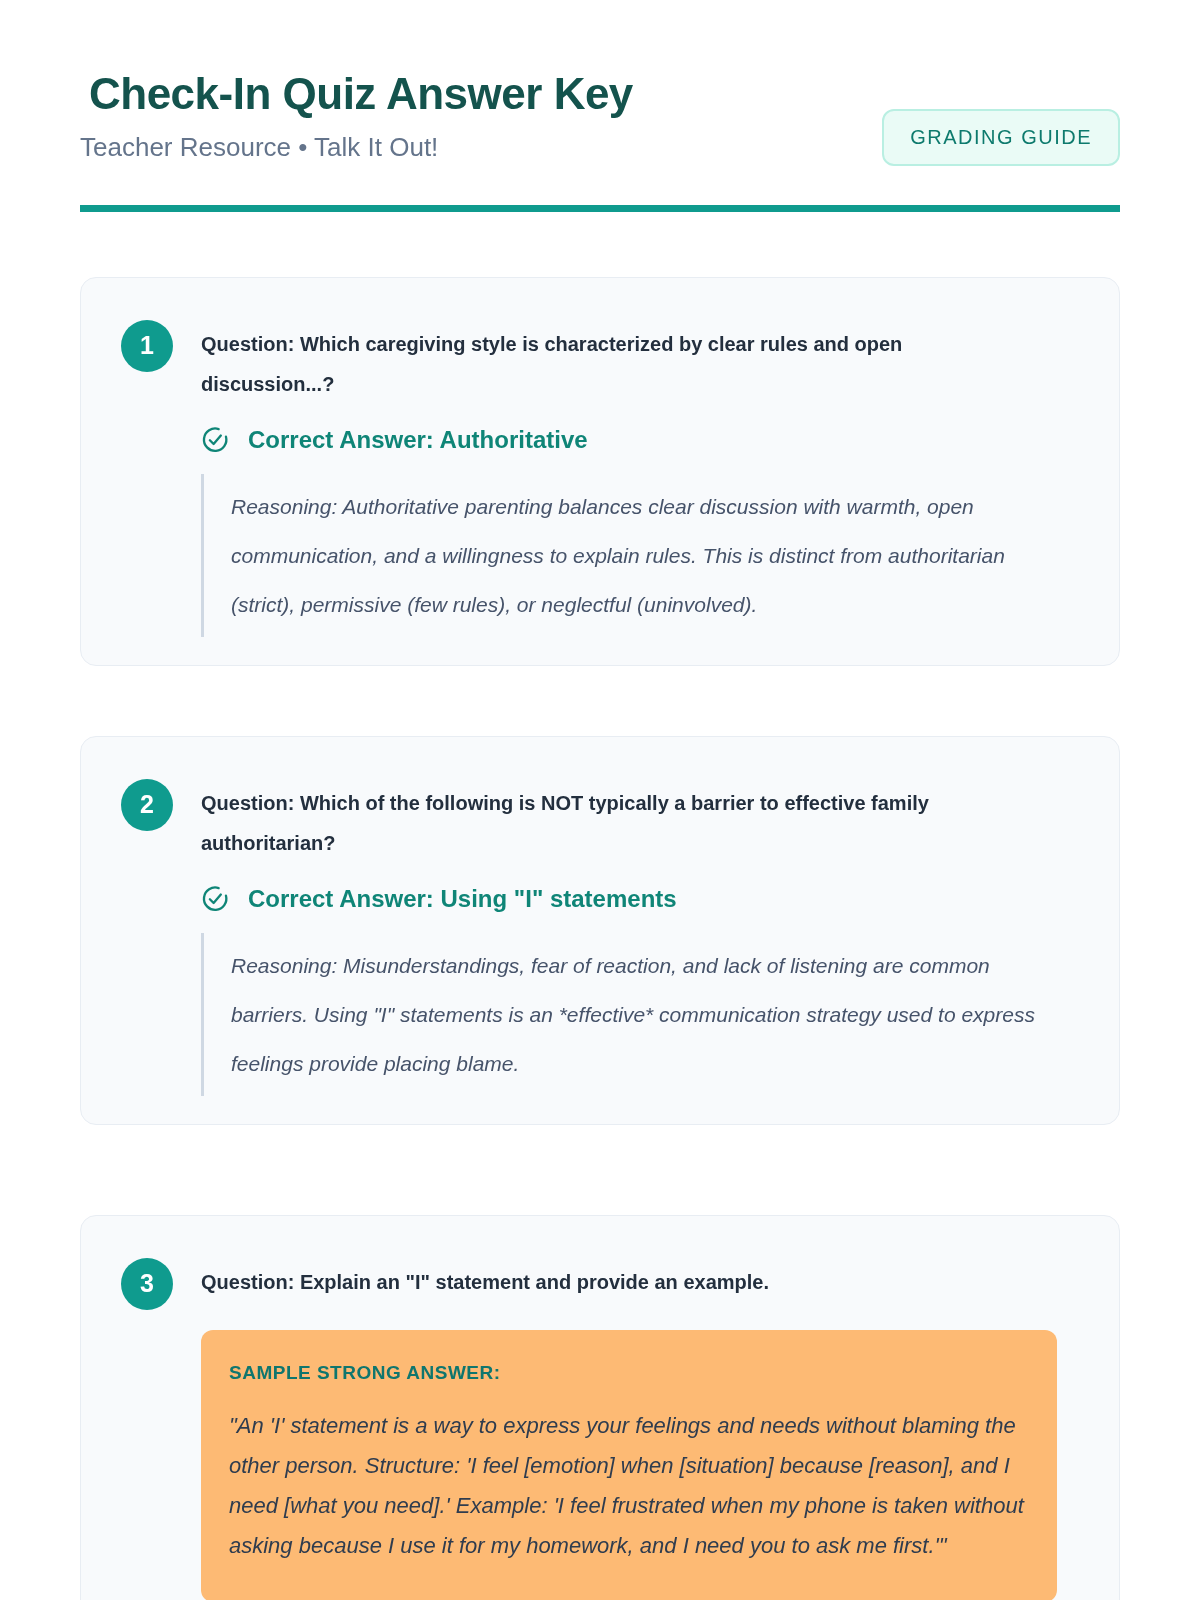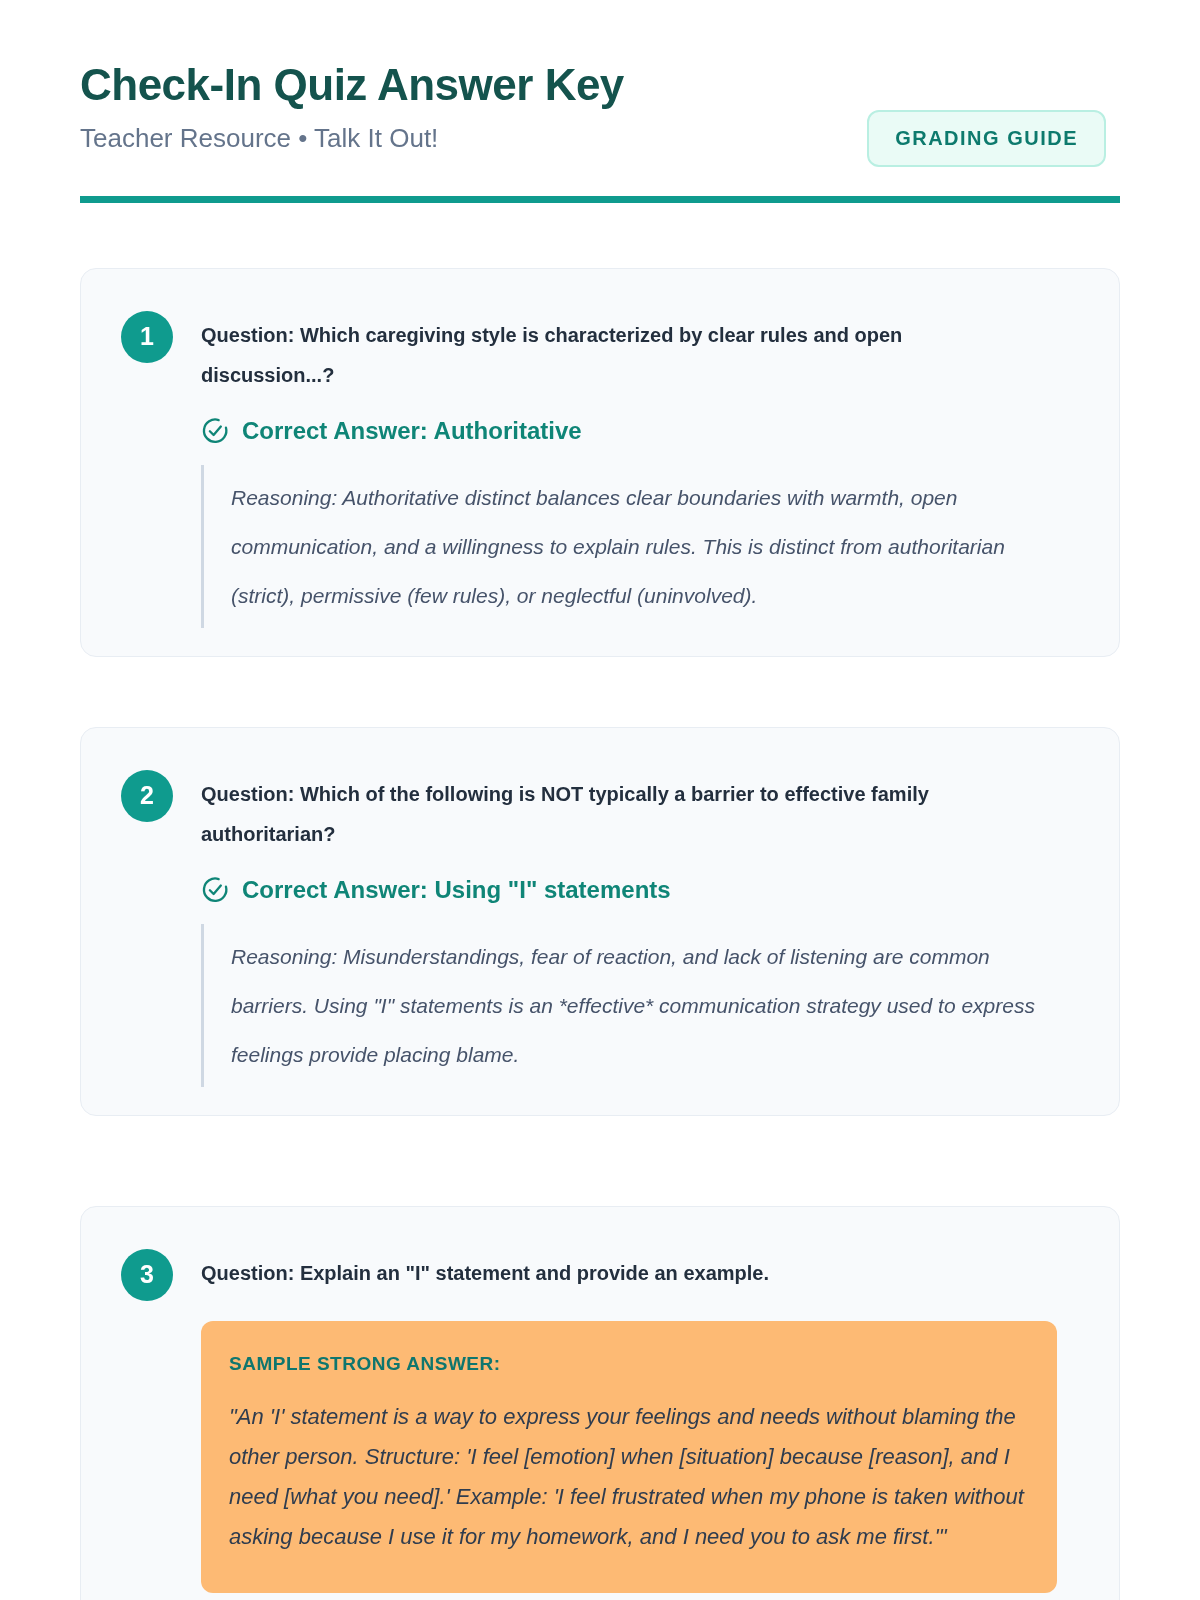--- a/index.html
+++ b/index.html
@@ -19,41 +19,40 @@
   
   .header {
     position: relative;
   }
   .title {
     font-size: 44px;
     font-weight: 800;
     color: #14534d;
     letter-spacing: -0.5px;
     line-height: 1.15;
-    margin: 0;
+    margin: 9px;
   }
   .subtitle {
     margin-top: 12px;
     font-size: 26px;
     font-weight: 400;
     color: #64748b;
   }
   .grading-badge {
     position: absolute;
     top: 40px;
-    right: 14px;
+    right: 0;
     background: #eafbf6;
     border: 2px solid #b9efe2;
     border-radius: 12px;
     padding: 15px 26px;
     font-size: 20px;
-    font-weight: 700;
+    font-weight: 400;
     letter-spacing: 1.5px;
     color: #0d7a6d;
-    margin-top: 10px;
   }
   .header-rule {
     margin-top: 42px;
     height: 7px;
     background: #0f9b8e;
     border: none;
   }
   
   .q-card {
     background: #f8fafc;
@@ -89,21 +88,21 @@
     font-weight: 700;
     color: #232f3e;
     line-height: 40px;
     max-width: 820px;
     padding-top: 6px;
   }
   .answer-row {
     margin: 22px 0 0 80px;
     display: flex;
     align-items: center;
-    gap: 13px;
+    gap: 19px;
   }
   .check-icon svg {
     display: block;
     width: 28px;
     height: 28px;
     stroke: #0f8577;
     stroke-width: 2;
     fill: none;
     stroke-linecap: round;
     stroke-linejoin: round;
@@ -164,21 +163,21 @@
     </div>
     <div class="answer-row">
       <span class="check-icon">
         <svg viewBox="0 0 24 24">
           <path d="M21.4 9.2a9.6 9.6 0 1 1-6.3-6.6"></path>
           <path d="M7.6 12.2l3.2 3.2 6.2-7.2"></path>
         </svg>
       </span>
       <span class="answer-text">Correct Answer: Authoritative</span>
     </div>
-    <div class="reasoning">Reasoning: Authoritative distinct balances clear boundaries with warmth, open communication, and a willingness to explain rules. This is distinct from authoritarian (strict), permissive (few rules), or neglectful (uninvolved).</div>
+    <div class="reasoning">Reasoning: Authoritative parenting balances clear discussion with warmth, open communication, and a willingness to explain rules. This is distinct from authoritarian (strict), permissive (few rules), or neglectful (uninvolved).</div>
   </div>
 
   <div class="q-card q-card-2">
     <div class="q-head">
       <div class="q-num">2</div>
       <div class="q-text">Question: Which of the following is NOT typically a barrier to effective family authoritarian?</div>
     </div>
     <div class="answer-row">
       <span class="check-icon">
         <svg viewBox="0 0 24 24">

